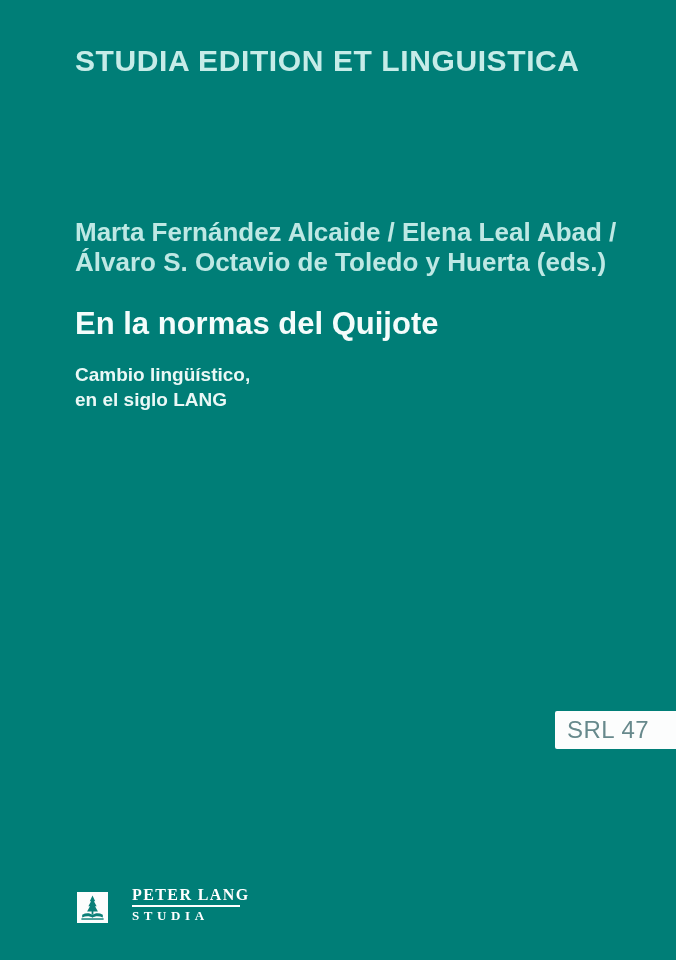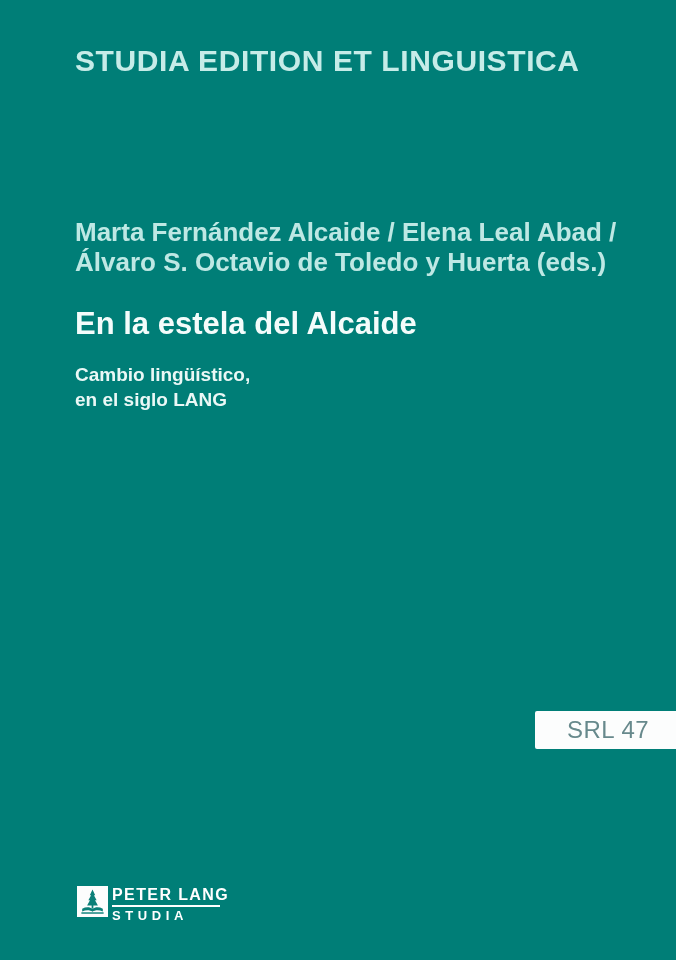--- a/index.html
+++ b/index.html
@@ -56,38 +56,39 @@
     position:absolute;
     left:75px;top:363px;
     font-size:19px;
     font-weight:700;
     line-height:24.5px;
     color:var(--subtitle-text);
   }
   .series-badge{
     position:absolute;
     right:0;top:711px;
-    width:141px;height:38px;
+    width:121px;height:38px;
     background:var(--badge-bg);
     border-radius:2px 0 0 2px;
     display:flex;
     align-items:center;
     box-sizing:border-box;
-    padding-left:32px;
+    padding-left:12px;
     font-size:24px;
     font-weight:400;
     color:var(--badge-text);
     letter-spacing:0.5px;
   }
   .publisher-logo{
     position:absolute;
     left:77px;top:886px;
     display:flex;
-    align-items:flex-start;
-    gap:4px;
+    align-items:flex-end;
+    gap:24px;
+    font-family:Liberation Serif, serif;
   }
   .logo-box{
     width:31px;height:31px;
     background:var(--logo-box-bg);
     display:flex;
     align-items:center;
     justify-content:center;
   }
   .logo-box svg{display:block;}
   .logo-wordmark{
@@ -122,21 +123,21 @@
 
 <div class="cover">
 
   <div class="series-title">STUDIA EDITION ET LINGUISTICA</div>
 
   <div class="editors">
     <div>Marta Fernández Alcaide / Elena Leal Abad /</div>
     <div>Álvaro S. Octavio de Toledo y Huerta (eds.)</div>
   </div>
 
-  <div class="book-title">En la estela del Alcaide</div>
+  <div class="book-title">En la normas del Quijote</div>
 
   <div class="book-subtitle">
     <div>Cambio lingüístico,</div>
     <div>en el siglo LANG</div>
   </div>
 
   <div class="series-badge">
     <span>SRL 47</span>
   </div>
 

